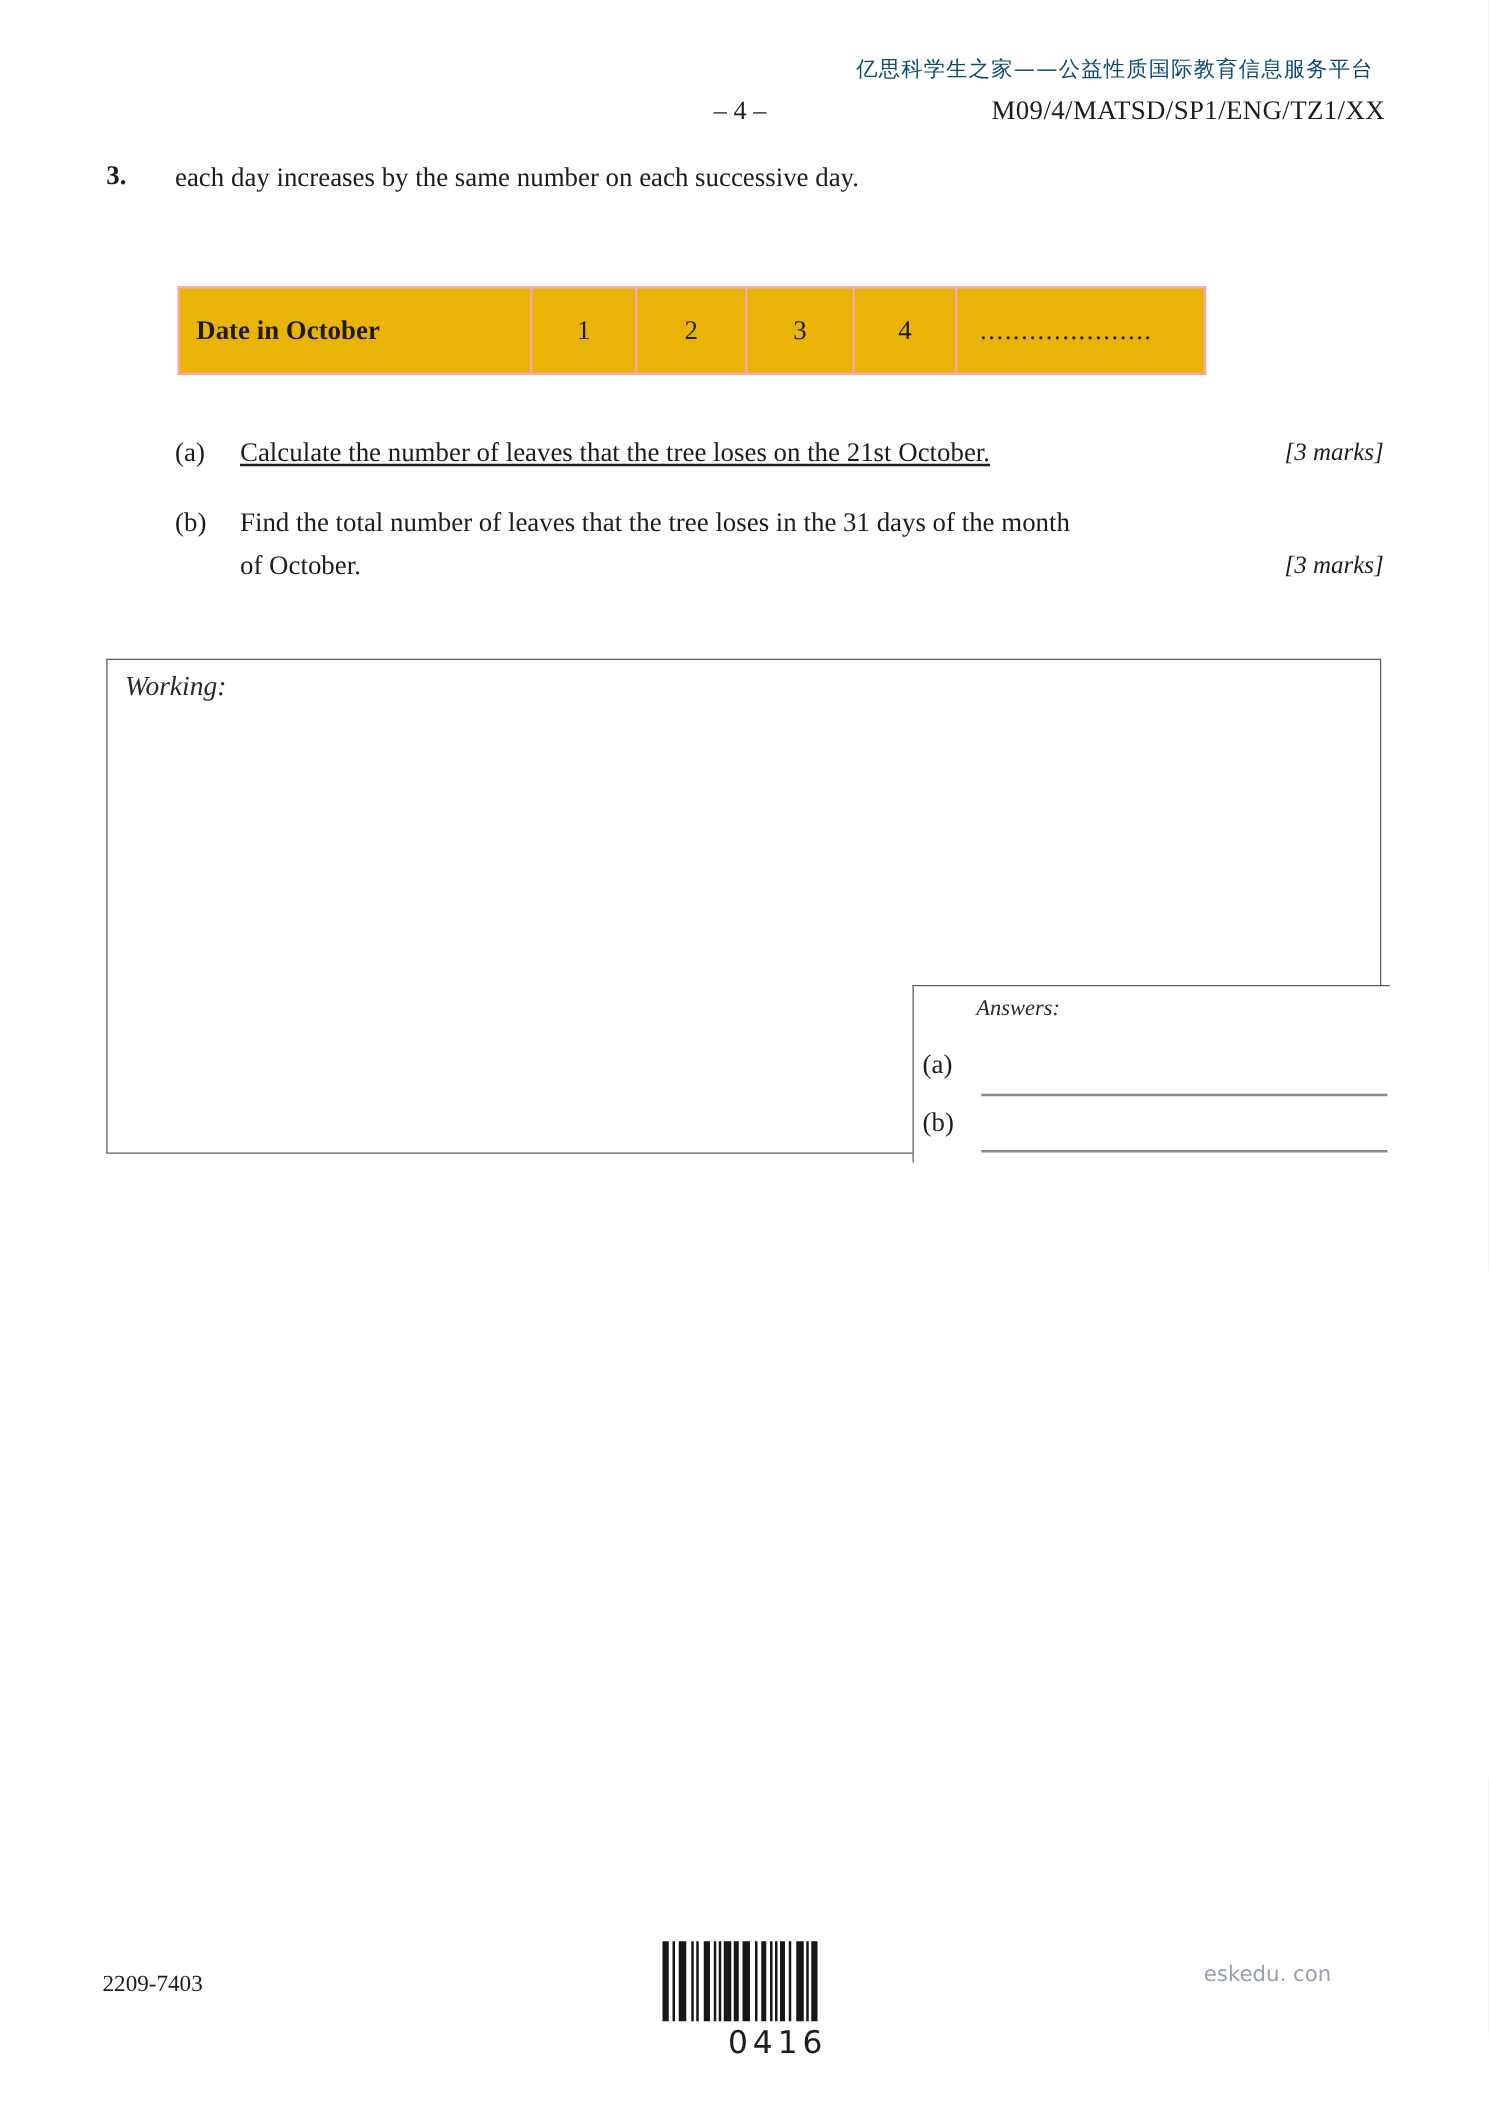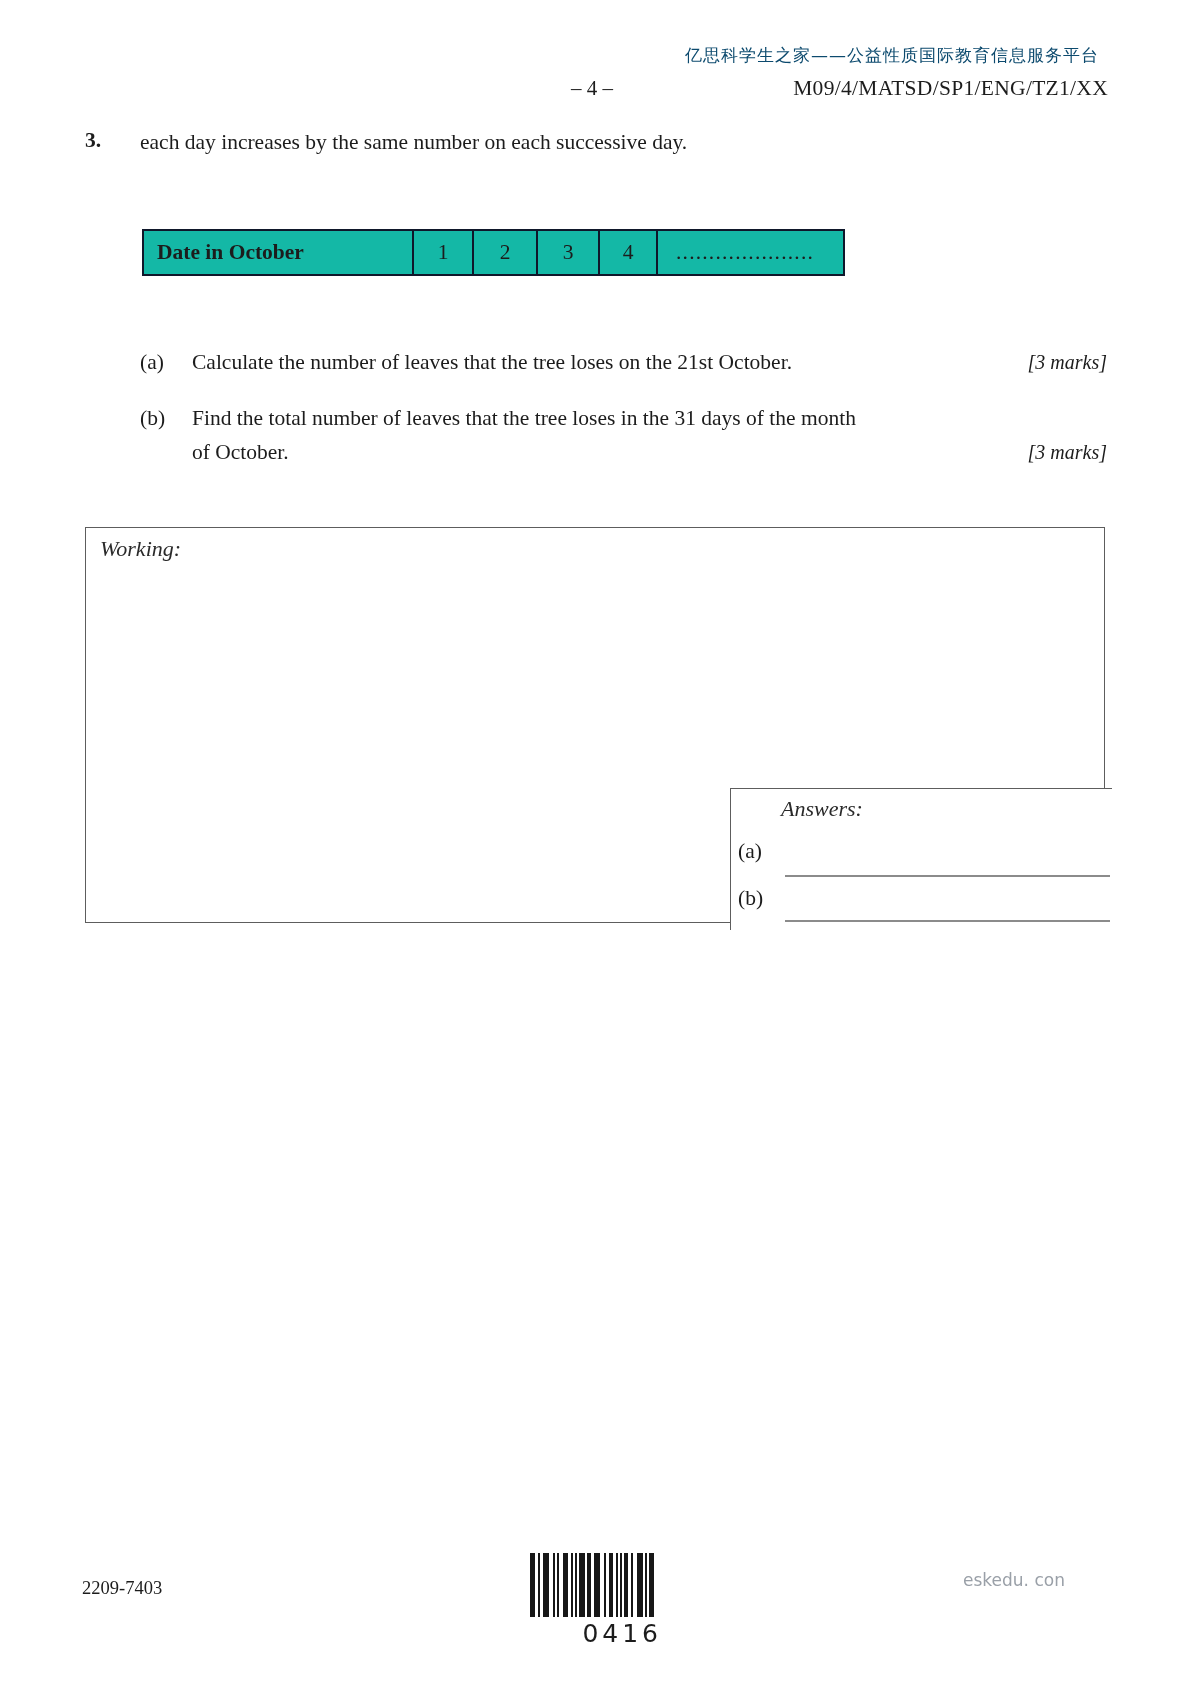--- a/index.html
+++ b/index.html
@@ -37,40 +37,40 @@
   .q-number { top: 128px; left: 85px; font-size: 21.5px; font-weight: bold; }
   .q-stem  { top: 128px; left: 140px; width: 890px; font-size: 21.5px; line-height: 28px; }
 
   
   .leaf-table {
     top: 229px; left: 142px;
     border-collapse: collapse;
     table-layout: fixed;
   }
   .leaf-table td {
-    border: 2px solid #0f172a;
+    border: 2px solid #fca5a5;
     height: 43px;
     font-size: 21.5px;
-    padding: 0;
-    background: #14b8a6;
+    padding: 12px;
+    background: #eab308;
   }
   .leaf-table td.lbl { width: 255px; font-weight: bold; padding-left: 13px; }
   .leaf-table td.num { text-align: center; }
   .leaf-table td.c1 { width: 58px; }
   .leaf-table td.c2 { width: 62px; }
   .leaf-table td.c3 { width: 60px; }
   .leaf-table td.c4 { width: 56px; }
   .leaf-table td.dots { width: 167px; padding-left: 18px; letter-spacing: 1.2px; }
 
   
   .part-label { font-size: 21.5px; }
   .part-text  { font-size: 21.5px; }
   .marks { font-size: 20px; font-style: italic; text-align: right; right: 84px; width: 160px; }
   .pa-label { top: 350px; left: 140px; }
-  .pa-text  { top: 350px; left: 192px; }
+  .pa-text  { top: 350px; left: 192px; text-decoration: underline; }
   .pa-marks { top: 351px; }
   .pb-label { top: 406px; left: 140px; }
   .pb-text1 { top: 406px; left: 192px; }
   .pb-text2 { top: 440px; left: 192px; }
   .pb-marks { top: 441px; }
 
   
   .working-box {
     top: 527px; left: 85px;
     width: 1020px; height: 396px;
@@ -85,21 +85,21 @@
   .answers-panel {
     top: 788px; left: 730px;
     width: 382px; height: 142px;
     background: #ffffff;
     border-top: 1.5px solid #5d5d5d;
     border-left: 1.5px solid #5d5d5d;
     box-sizing: border-box;
   }
   .answers-label {
     top: 796px; left: 781px;
-    font-size: 22px; font-style: italic; color: #2a2a2a;
+    font-size: 18px; font-style: italic; color: #2a2a2a;
   }
   .ans-a-label { top: 839px; left: 738px; font-size: 21.5px; }
   .ans-b-label { top: 886px; left: 738px; font-size: 21.5px; }
   .answer-line {
     left: 785px; width: 325px; height: 0;
     border-bottom: 2.5px solid #8b8b8b;
   }
   .ans-a-line { top: 875px; }
   .ans-b-line { top: 920px; }
 

